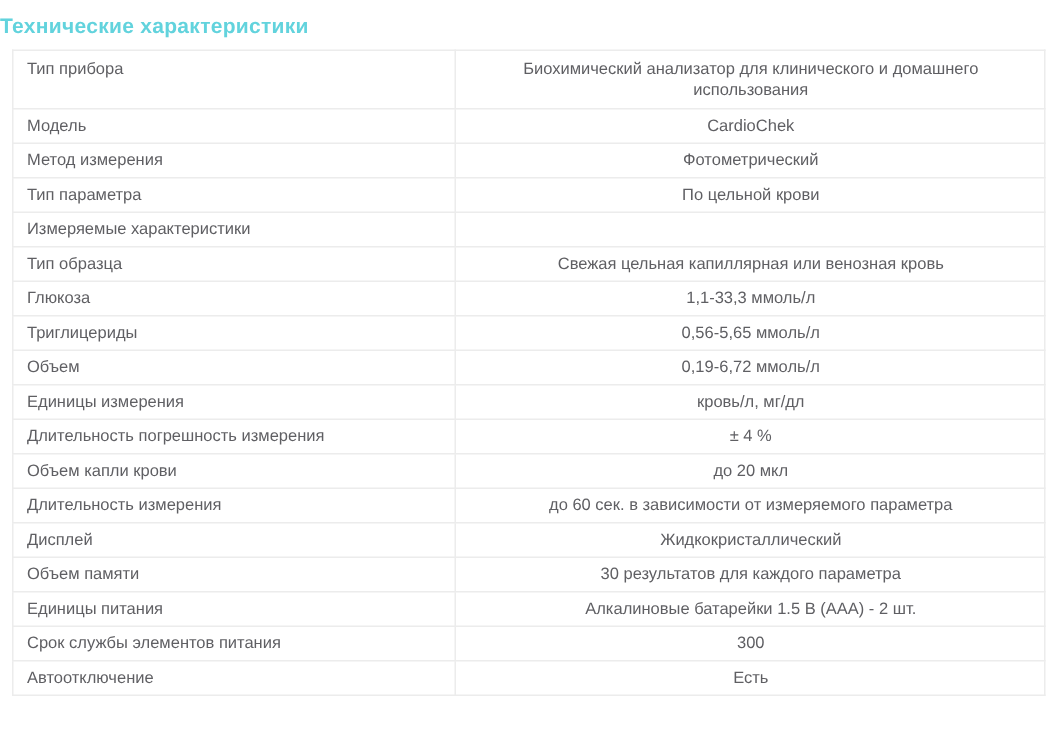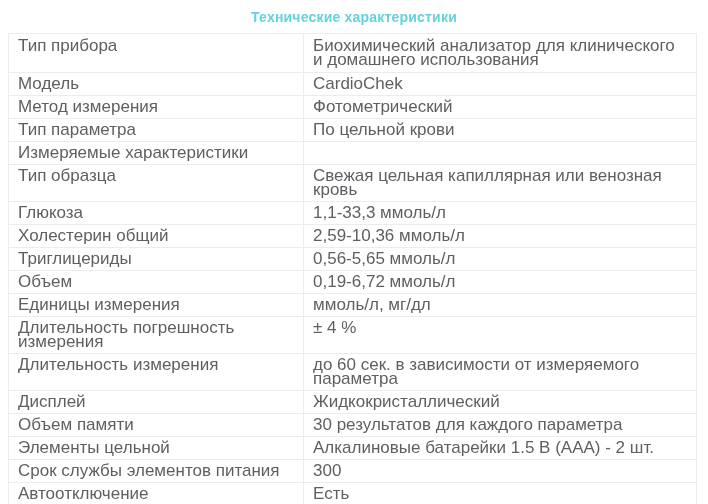--- a/index.html
+++ b/index.html
@@ -17,21 +17,20 @@
   }
 
   .page {
     position: relative;
     width: 708px;
     height: 504px;
     box-sizing: border-box;
   }
 
   .spec-title {
-    text-align: center;
     color: #62d3dd;
     font-size: 14px;
     font-weight: bold;
     letter-spacing: 0.2px;
     margin: 0;
     padding: 9px 0 8px 0;
     line-height: 16px;
   }
 
   .table-wrap {
@@ -46,33 +45,34 @@
     border: 1px solid #e6e6e6;
     background: #ffffff;
   }
 
   table.spec-table col.col-param { width: 295px; }
   table.spec-table col.col-value { width: 393px; }
 
   table.spec-table td {
     border: 1px solid #ececec;
     padding: 4px 8px 4px 9px;
-    font-size: 17px;
+    font-size: 11px;
     line-height: 14px;
     color: #5f5f63;
     vertical-align: top;
     word-wrap: break-word;
   }
 
   table.spec-table td.param {
     color: #5f5f63;
   }
 
   table.spec-table td.value {
     color: #5f5f63;
+    text-align: center;
   }
 
   table.spec-table tr.tall td {
     padding-top: 5px;
     padding-bottom: 5px;
   }
 </style>
 </head>
 <body>
 
@@ -109,53 +109,53 @@
           </tr>
           <tr>
             <td class="param">Тип образца</td>
             <td class="value">Свежая цельная капиллярная или венозная кровь</td>
           </tr>
           <tr>
             <td class="param">Глюкоза</td>
             <td class="value">1,1-33,3 ммоль/л</td>
           </tr>
           <tr>
-            <td class="param">Холестерин общий</td>
-            <td class="value">2,59-10,36 ммоль/л</td>
-          </tr>
-          <tr>
             <td class="param">Триглицериды</td>
             <td class="value">0,56-5,65 ммоль/л</td>
           </tr>
           <tr>
             <td class="param">Объем</td>
             <td class="value">0,19-6,72 ммоль/л</td>
           </tr>
           <tr>
             <td class="param">Единицы измерения</td>
-            <td class="value">ммоль/л, мг/дл</td>
+            <td class="value">кровь/л, мг/дл</td>
           </tr>
           <tr>
             <td class="param">Длительность погрешность измерения</td>
             <td class="value">± 4 %</td>
+          </tr>
+          <tr>
+            <td class="param">Объем капли крови</td>
+            <td class="value">до 20 мкл</td>
           </tr>
           <tr>
             <td class="param">Длительность измерения</td>
             <td class="value">до 60 сек. в зависимости от измеряемого параметра</td>
           </tr>
           <tr>
             <td class="param">Дисплей</td>
             <td class="value">Жидкокристаллический</td>
           </tr>
           <tr>
             <td class="param">Объем памяти</td>
             <td class="value">30 результатов для каждого параметра</td>
           </tr>
           <tr>
-            <td class="param">Элементы цельной</td>
+            <td class="param">Единицы питания</td>
             <td class="value">Алкалиновые батарейки 1.5 В (AAA) - 2 шт.</td>
           </tr>
           <tr>
             <td class="param">Срок службы элементов питания</td>
             <td class="value">300</td>
           </tr>
           <tr>
             <td class="param">Автоотключение</td>
             <td class="value">Есть</td>
           </tr>

